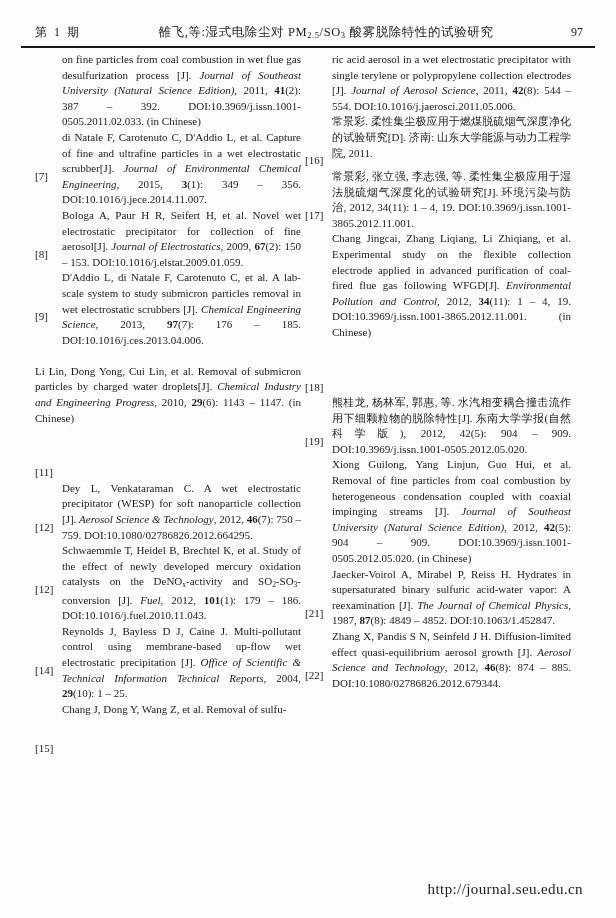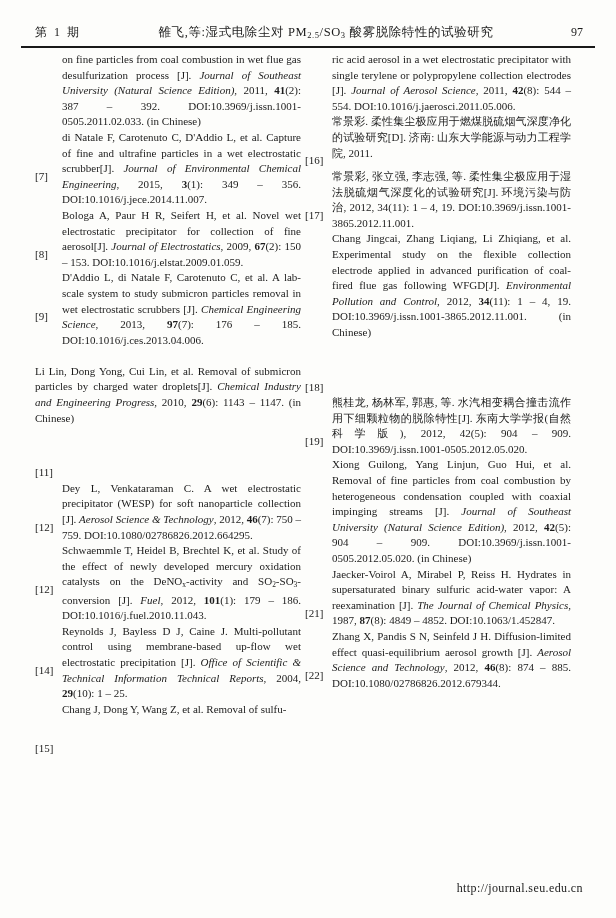--- a/index.html
+++ b/index.html
@@ -25,21 +25,21 @@
   }
   .ref-col { width:266px; flex:none; }
   .ref { display:flex; font-size:11px; line-height:15.6px; }
   .ref-num { flex:none; width:27px;margin-top:39px; }
   .ref-text { flex:1; text-align:justify; }
   .it { font-style:italic; }
   .bd { font-weight:bold; }
   .sb { font-size:0.68em; vertical-align:-0.22em;margin-top:16px; }
   .page-footer {
     position:absolute; top:881px; left:35px; width:548px;
-    text-align:right; font-size:12px; letter-spacing:0.4px;
+    text-align:right; font-size:15px; letter-spacing:0.4px;
   }
 </style>
 </head>
 <body>
 
 <div class="page">
 
   <div class="page-header">
     <span class="issue-label">第 1 期</span>
     <span class="running-title"><span>雒飞,等:湿式电除尘对 PM</span><span class="sb">2.5</span><span>/SO</span><span class="sb">3</span><span> 酸雾脱除特性的试验研究</span></span>

